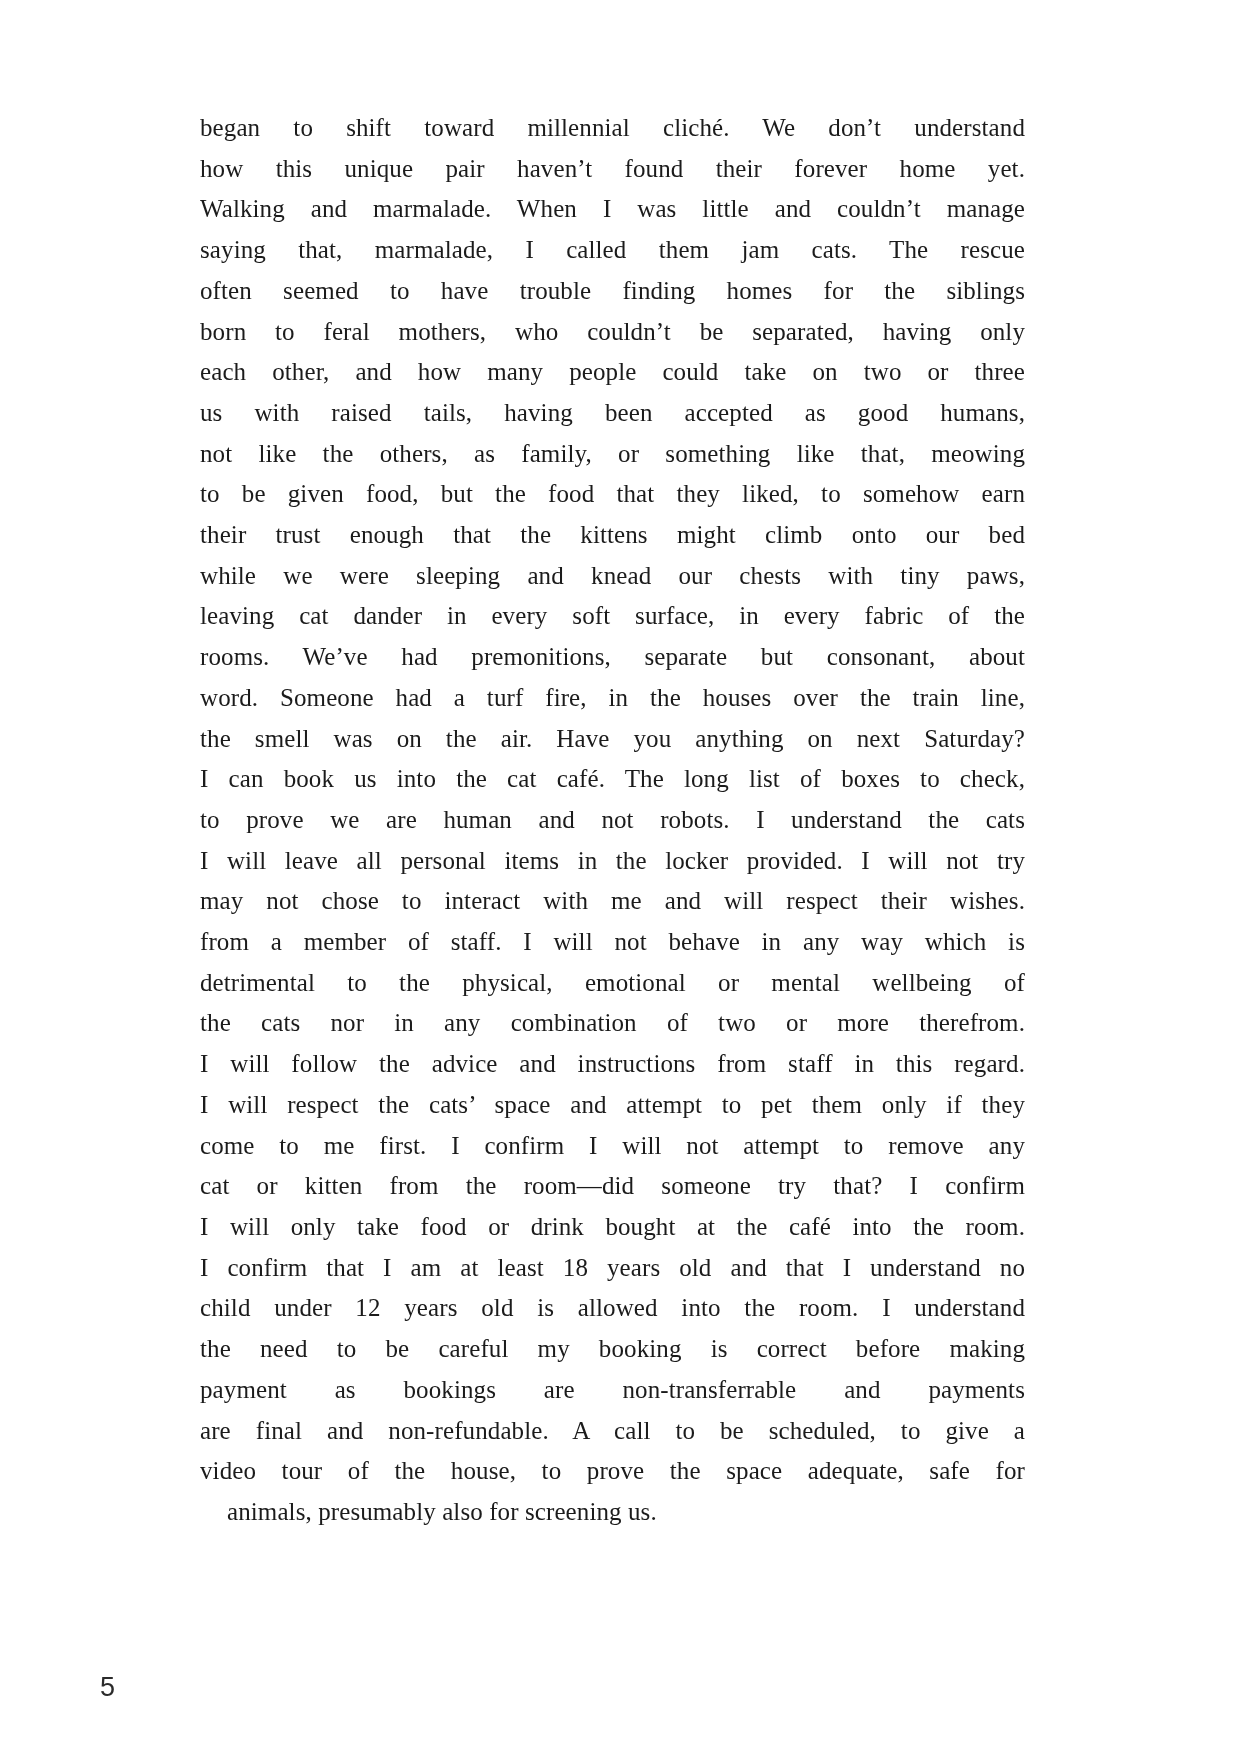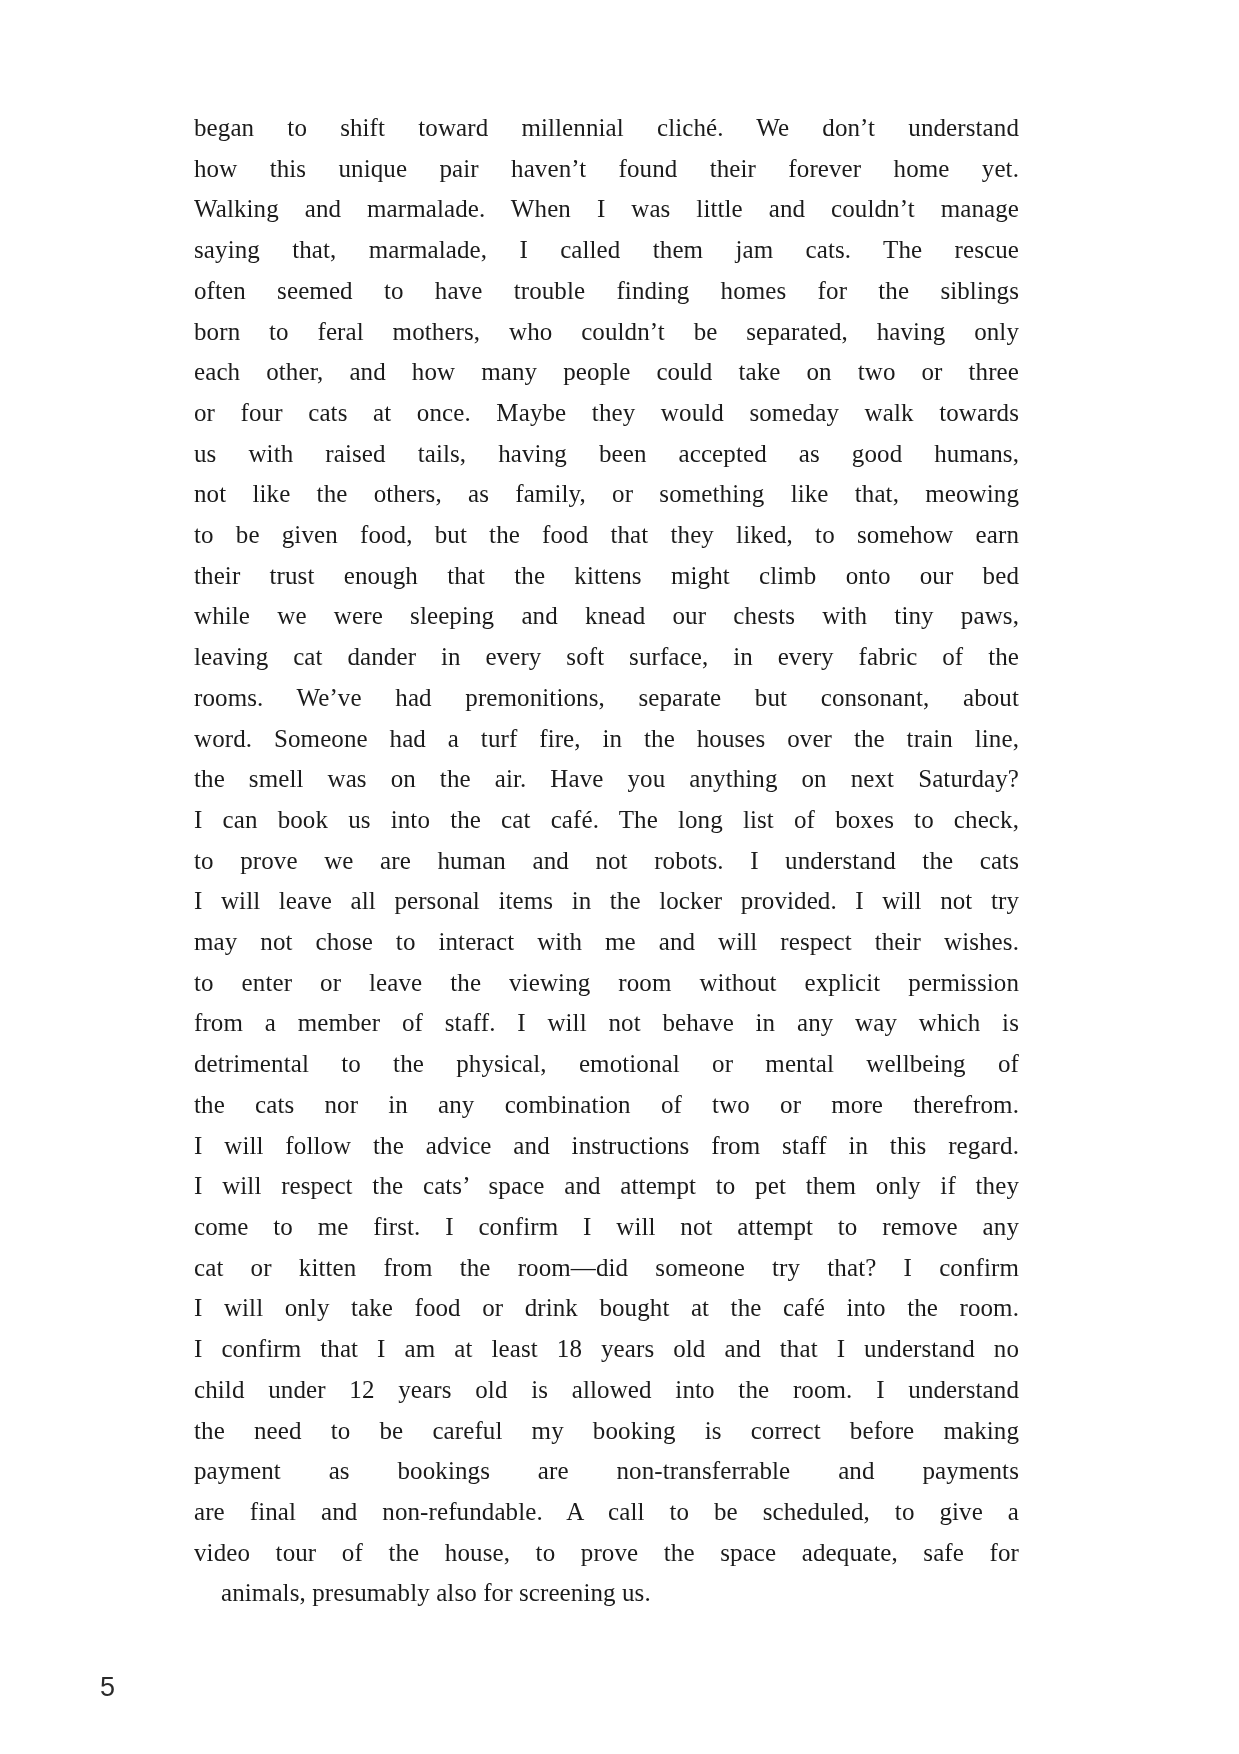--- a/index.html
+++ b/index.html
@@ -13,21 +13,21 @@
     position: relative;
     overflow: hidden;
   }
   .page {
     position: absolute;
     inset: 0;
     background: #ffffff;
   }
   .text-block {
     position: absolute;
-    left: 194px;
+    left: 200px;
     top: 108px;
     width: 825px;
     font-family: "Liberation Serif", serif;
     font-size: 25px;
     line-height: 40.7px;
     color: #1b1b1b;
     letter-spacing: 0.1px;
   }
   .text-block .prose-line {
     text-align: justify;
@@ -55,35 +55,33 @@
 <div class="page">
 
   <div class="text-block">
       <div class="prose-line">began to shift toward millennial cliché. We don’t understand</div>
       <div class="prose-line">how this unique pair haven’t found their forever home yet.</div>
       <div class="prose-line">Walking and marmalade. When I was little and couldn’t manage</div>
       <div class="prose-line">saying that, marmalade, I called them jam cats. The rescue</div>
       <div class="prose-line">often seemed to have trouble finding homes for the siblings</div>
       <div class="prose-line">born to feral mothers, who couldn’t be separated, having only</div>
       <div class="prose-line">each other, and how many people could take on two or three</div>
-      <div class="prose-line">or four cats at once. Maybe they would someday walk towards</div>
       <div class="prose-line">us with raised tails, having been accepted as good humans,</div>
       <div class="prose-line">not like the others, as family, or something like that, meowing</div>
       <div class="prose-line">to be given food, but the food that they liked, to somehow earn</div>
       <div class="prose-line">their trust enough that the kittens might climb onto our bed</div>
       <div class="prose-line">while we were sleeping and knead our chests with tiny paws,</div>
       <div class="prose-line">leaving cat dander in every soft surface, in every fabric of the</div>
       <div class="prose-line">rooms. We’ve had premonitions, separate but consonant, about</div>
       <div class="prose-line">word. Someone had a turf fire, in the houses over the train line,</div>
       <div class="prose-line">the smell was on the air. Have you anything on next Saturday?</div>
       <div class="prose-line">I can book us into the cat café. The long list of boxes to check,</div>
       <div class="prose-line">to prove we are human and not robots. I understand the cats</div>
       <div class="prose-line">I will leave all personal items in the locker provided. I will not try</div>
       <div class="prose-line">may not chose to interact with me and will respect their wishes.</div>
-      <div class="prose-line">to enter or leave the viewing room without explicit permission</div>
       <div class="prose-line">from a member of staff. I will not behave in any way which is</div>
       <div class="prose-line">detrimental to the physical, emotional or mental wellbeing of</div>
       <div class="prose-line">the cats nor in any combination of two or more therefrom.</div>
       <div class="prose-line">I will follow the advice and instructions from staff in this regard.</div>
       <div class="prose-line">I will respect the cats’ space and attempt to pet them only if they</div>
       <div class="prose-line">come to me first. I confirm I will not attempt to remove any</div>
       <div class="prose-line">cat or kitten from the room—did someone try that? I confirm</div>
       <div class="prose-line">I will only take food or drink bought at the café into the room.</div>
       <div class="prose-line">I confirm that I am at least 18 years old and that I understand no</div>
       <div class="prose-line">child under 12 years old is allowed into the room. I understand</div>

